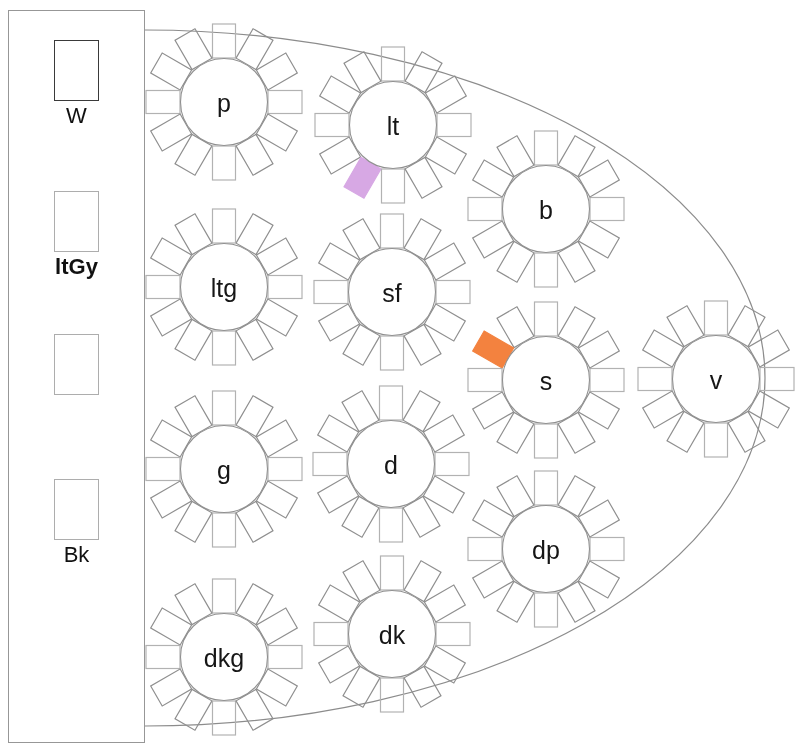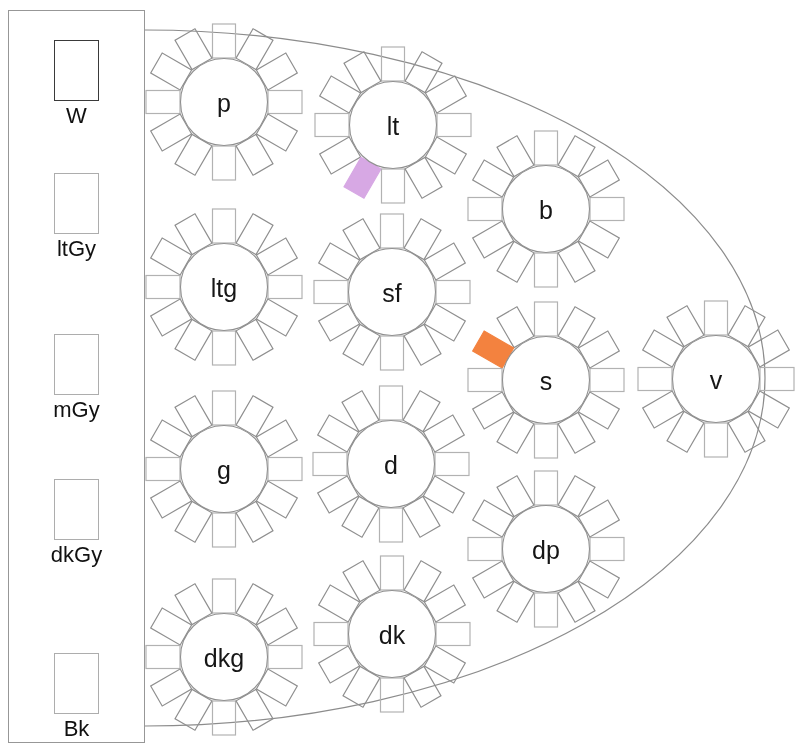--- a/index.html
+++ b/index.html
@@ -14,21 +14,21 @@
     font-size:25px; fill:#161616;
   }
   .sidebar {
     position:absolute; left:8px; top:10px;
     width:137px; height:733px;
     background:#fff; border:1.3px solid #979797;
     box-sizing:border-box;
   }
   .legend-item { position:absolute; left:0; width:100%; text-align:center; }
   .legend-item:nth-child(1) { top:29px; }
-  .legend-item:nth-child(2) { top:162px; }
+  .legend-item:nth-child(2) { top:180px;font-weight:bold; }
   .legend-item:nth-child(3) { top:323px; }
   .legend-item:nth-child(4) { top:468px; }
   .legend-item:nth-child(5) { top:642px; }
   .swatch {
     width:45px; height:61px; margin:0 auto;
     background:#fff; border:1.5px solid #adadad;
     box-sizing:border-box;
   }
   .legend-label {
     margin-top:3px; font-size:22px; color:#111; line-height:1.1;
@@ -237,24 +237,19 @@
     <div class="legend-item">
       <div class="swatch" style="border-color: rgb(58, 58, 58);"></div>
       <div class="legend-label">W</div>
     </div>
     <div class="legend-item">
       <div class="swatch" style="border-color: rgb(173, 173, 173);"></div>
       <div class="legend-label">ltGy</div>
     </div>
     <div class="legend-item">
       <div class="swatch" style="border-color: rgb(173, 173, 173);"></div>
-      <div class="legend-label">mGy</div>
-    </div>
-    <div class="legend-item">
-      <div class="swatch" style="border-color: rgb(173, 173, 173);"></div>
-      <div class="legend-label">dkGy</div>
     </div>
     <div class="legend-item">
       <div class="swatch" style="border-color: rgb(173, 173, 173);"></div>
       <div class="legend-label">Bk</div>
     </div>
   </div>
 </div>
 
 </body></html>

